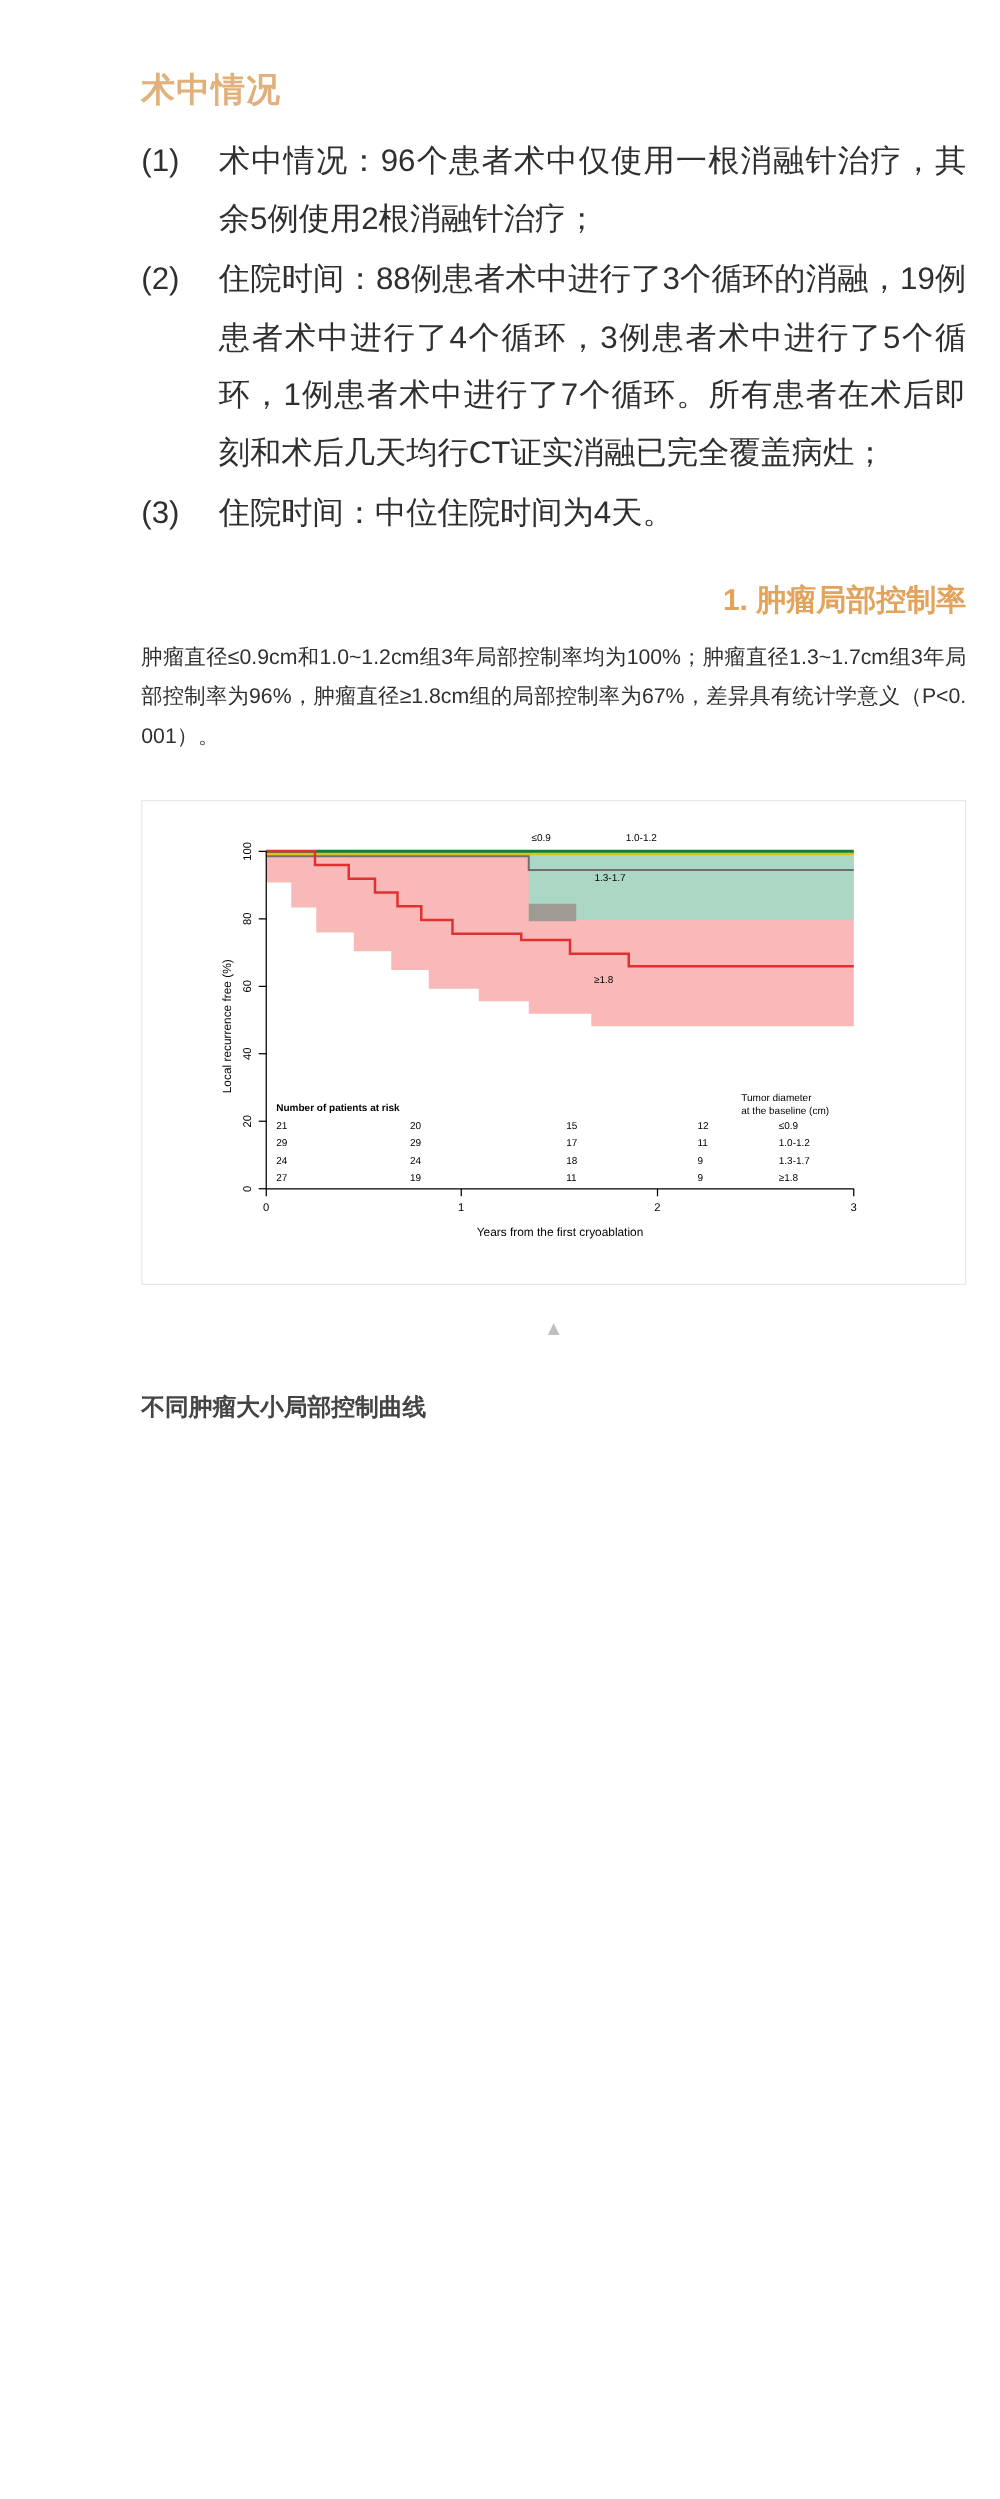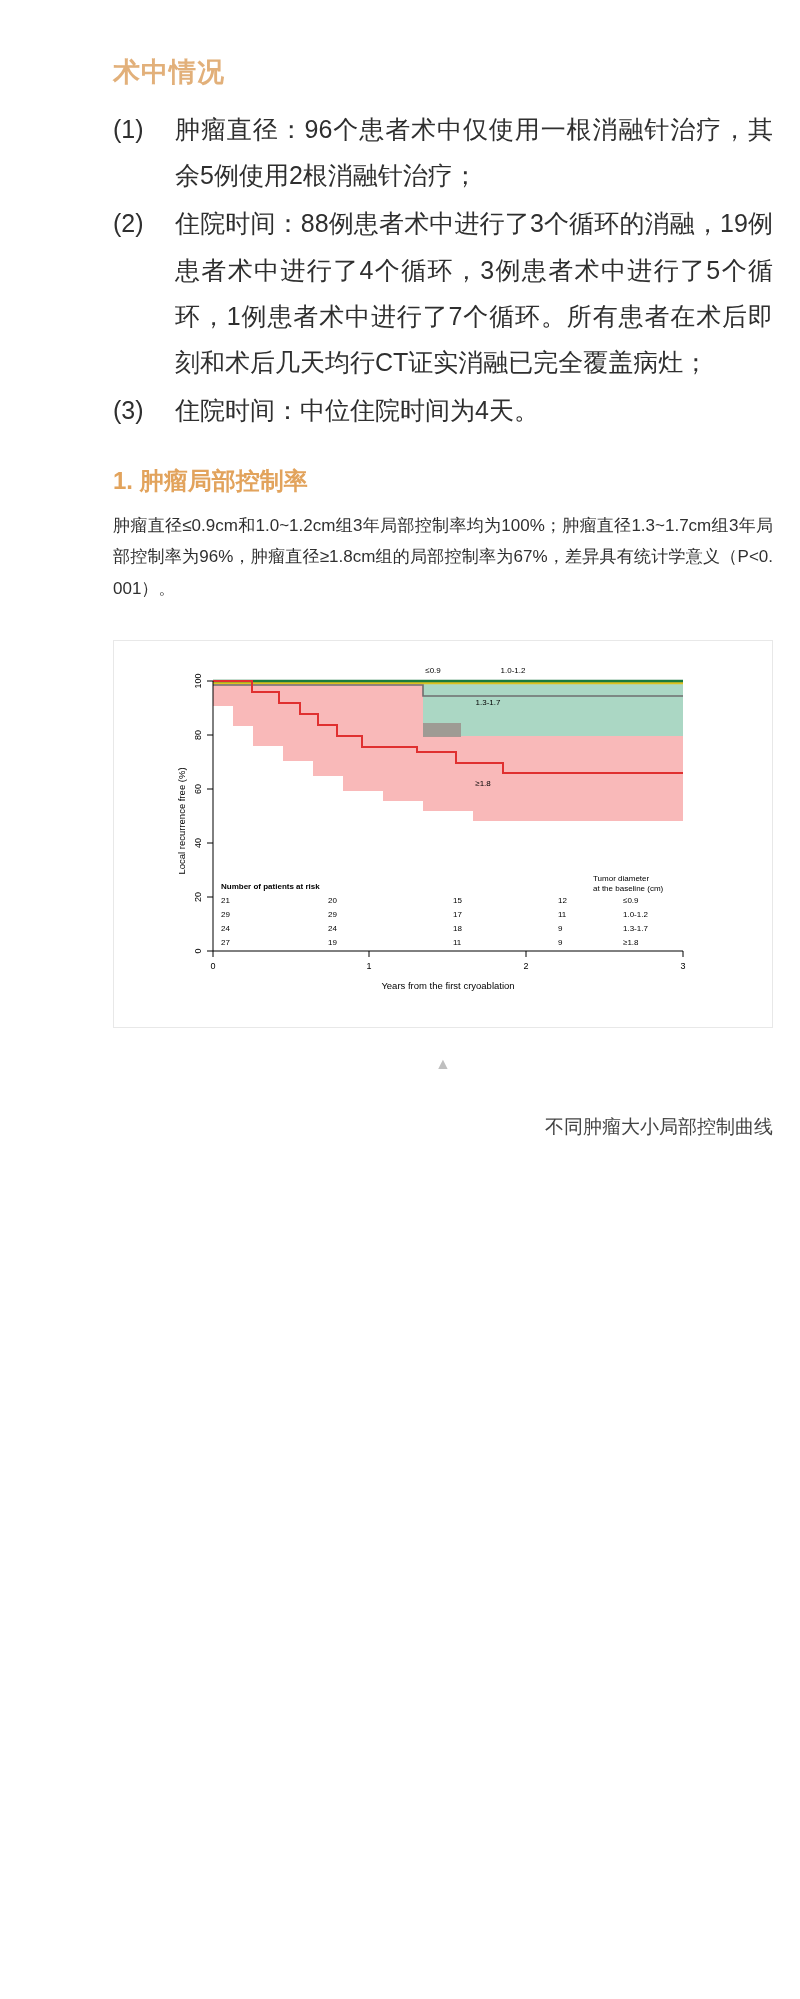--- a/index.html
+++ b/index.html
@@ -59,44 +59,46 @@
     text-justify: inter-ideograph;
     word-break: break-all;
   }
 
   .subsection-title {
     font-size: 24px;
     font-weight: bold;
     color: #e2a35c;
     margin: 28px 0 10px 0;
     line-height: 1.6;
+    text-align: right;
   }
   .body-paragraph {
     font-size: 17px;
     line-height: 1.85;
     color: #2f2f2f;
     text-align: justify;
     text-justify: inter-ideograph;
     word-break: break-all;
     margin: 0 0 6px 0;
   }
 
   .figure-box {
     margin: 36px 0 0 0;
     border: 1px solid #e8e8e8;
     background: #ffffff;
     padding: 10px 8px 6px 8px;
     box-sizing: border-box;
   }
   .figure-caption {
-    text-align: right;
+    text-align: left;
     font-size: 19px;
     color: #444444;
     margin-top: 40px;
     line-height: 1.6;
+    font-weight: bold;
   }
   .caret {
     text-align: center;
     color: #bfbfbf;
     font-size: 16px;
     margin-top: 28px;
     line-height: 1;
     letter-spacing: 0;
   }
 
@@ -117,21 +119,21 @@
 </head>
 <body>
 
 <div class="page">
 
   <h2 class="section-title first">术中情况</h2>
 
   <ul class="numbered-list">
     <li>
       <span class="marker">(1)</span>
-      <span class="item-text">肿瘤直径：96个患者术中仅使用一根消融针治疗，其余5例使用2根消融针治疗；</span>
+      <span class="item-text">术中情况：96个患者术中仅使用一根消融针治疗，其余5例使用2根消融针治疗；</span>
     </li>
     <li>
       <span class="marker">(2)</span>
       <span class="item-text">住院时间：88例患者术中进行了3个循环的消融，19例患者术中进行了4个循环，3例患者术中进行了5个循环，1例患者术中进行了7个循环。所有患者在术后即刻和术后几天均行CT证实消融已完全覆盖病灶；</span>
     </li>
     <li>
       <span class="marker">(3)</span>
       <span class="item-text">住院时间：中位住院时间为4天。</span>
     </li>
   </ul>

